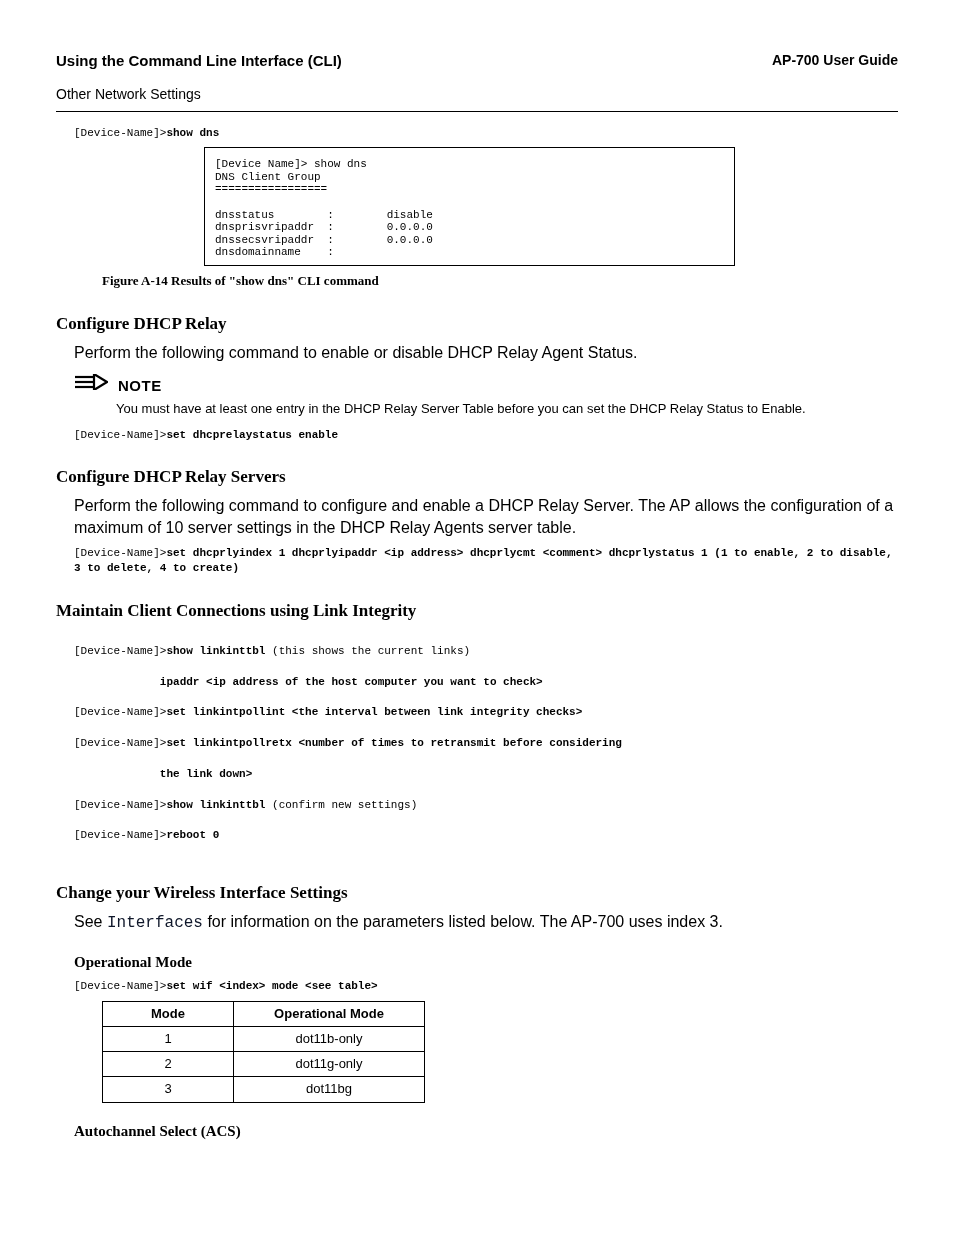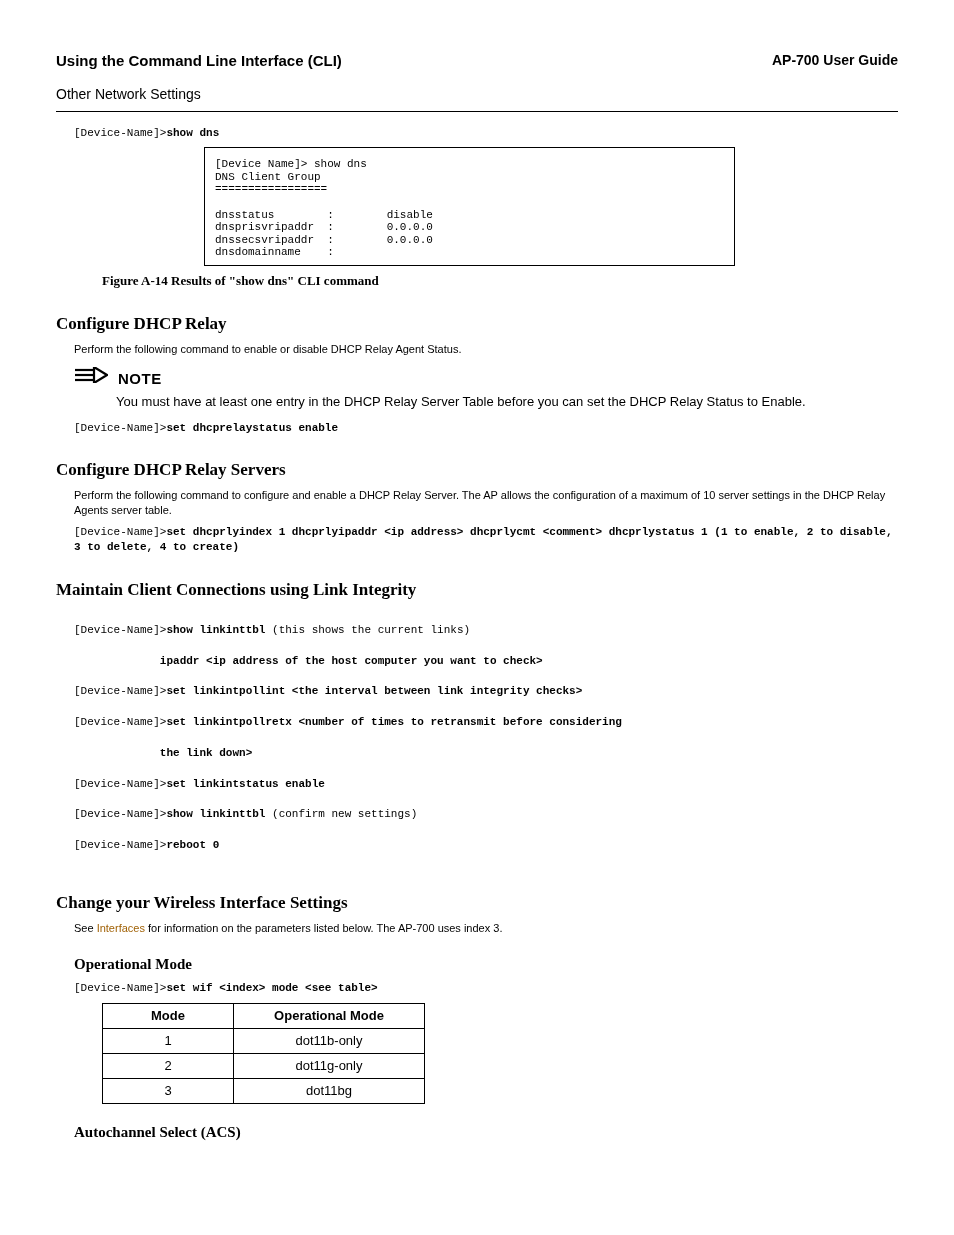--- a/index.html
+++ b/index.html
@@ -62,38 +62,38 @@
     margin: 22px 0 6px 0;
   }
   h3.subsection {
     font-family: "Times New Roman", Times, serif;
     font-weight: bold;
     font-size: 15px;
     margin: 18px 0 6px 18px;
   }
   .body-text {
     margin: 4px 0 6px 18px;
-    font-size: 11px;
+    font-size: 16px;
   }
   .note-row {
     display: flex;
     align-items: center;
     margin: 10px 0 4px 18px;
     gap: 10px;
   }
   .note-label {
     font-weight: bold;
     font-size: 15px;
     letter-spacing: 0.5px;
   }
   .note-text {
     margin: 2px 0 10px 60px;
     font-size: 13px;
   }
-  .link { color: #a16207; }
+  .link { color: #0f172a; font-family: Liberation Mono, monospace; }
   table.modes {
     border-collapse: collapse;
     margin: 6px 0 10px 46px;
     font-size: 13px;
   }
   table.modes th, table.modes td {
     border: 1px solid #000;
     padding: 3px 10px;
     text-align: center;
   }
@@ -149,21 +149,20 @@
 <div class="body-text">Perform the following command to configure and enable a DHCP Relay Server. The AP allows the configuration of a maximum of 10 server settings in the DHCP Relay Agents server table.</div>
 <div class="mono indent-1"><span>[Device-Name]&gt;</span><span class="bold">set dhcprlyindex 1 dhcprlyipaddr &lt;ip address&gt; dhcprlycmt &lt;comment&gt; dhcprlystatus 1 (1 to enable, 2 to disable, 3 to delete, 4 to create)</span></div>
 
 <h2 class="section">Maintain Client Connections using Link Integrity</h2>
 <div class="mono cmd-block">
 <div><span>[Device-Name]&gt;</span><span class="bold">show linkinttbl</span><span> (this shows the current links)</span></div>
 <div><span class="bold">             ipaddr &lt;ip address of the host computer you want to check&gt;</span></div>
 <div><span>[Device-Name]&gt;</span><span class="bold">set linkintpollint &lt;the interval between link integrity checks&gt;</span></div>
 <div><span>[Device-Name]&gt;</span><span class="bold">set linkintpollretx &lt;number of times to retransmit before considering</span></div>
 <div><span class="bold">             the link down&gt;</span></div>
-<div><span>[Device-Name]&gt;</span><span class="bold">set linkintstatus enable</span></div>
 <div><span>[Device-Name]&gt;</span><span class="bold">show linkinttbl</span><span> (confirm new settings)</span></div>
 <div><span>[Device-Name]&gt;</span><span class="bold">reboot 0</span></div>
 </div>
 
 <h2 class="section">Change your Wireless Interface Settings</h2>
 <div class="body-text">
   <span>See </span><span class="link">Interfaces</span><span> for information on the parameters listed below. The AP-700 uses index 3.</span>
 </div>
 
 <h3 class="subsection">Operational Mode</h3>

